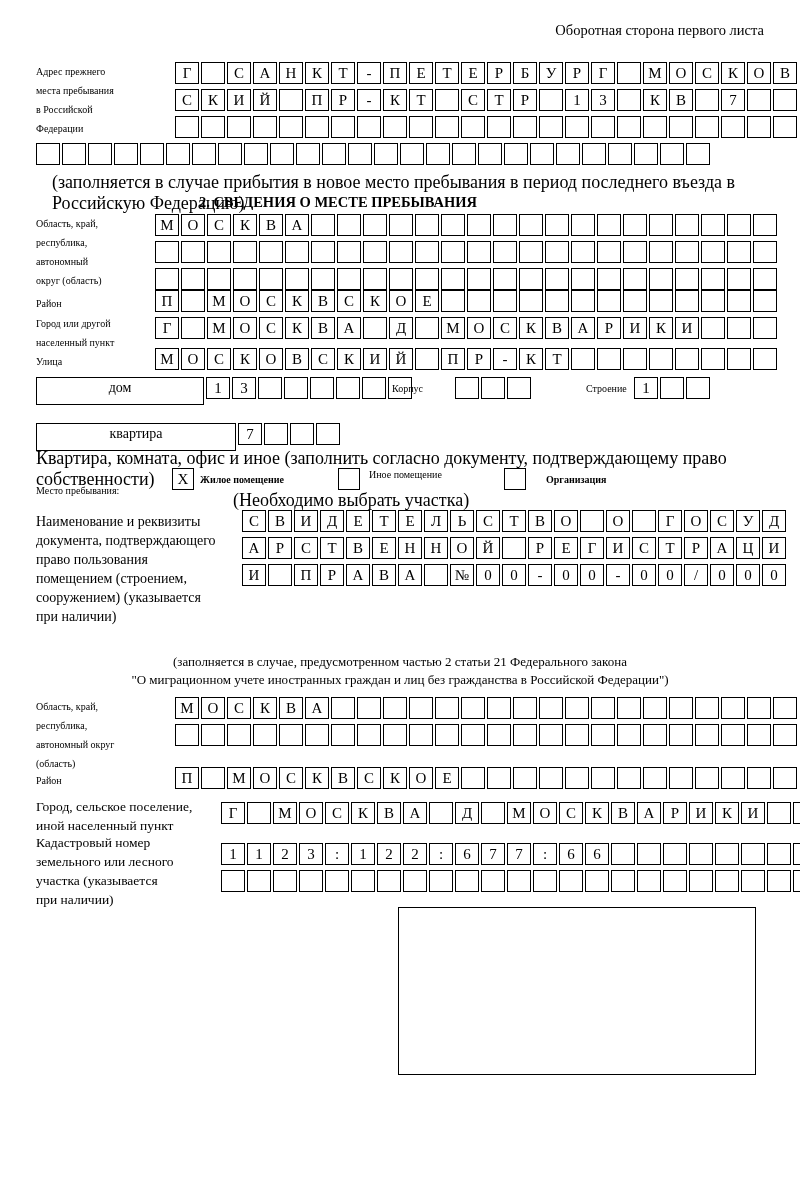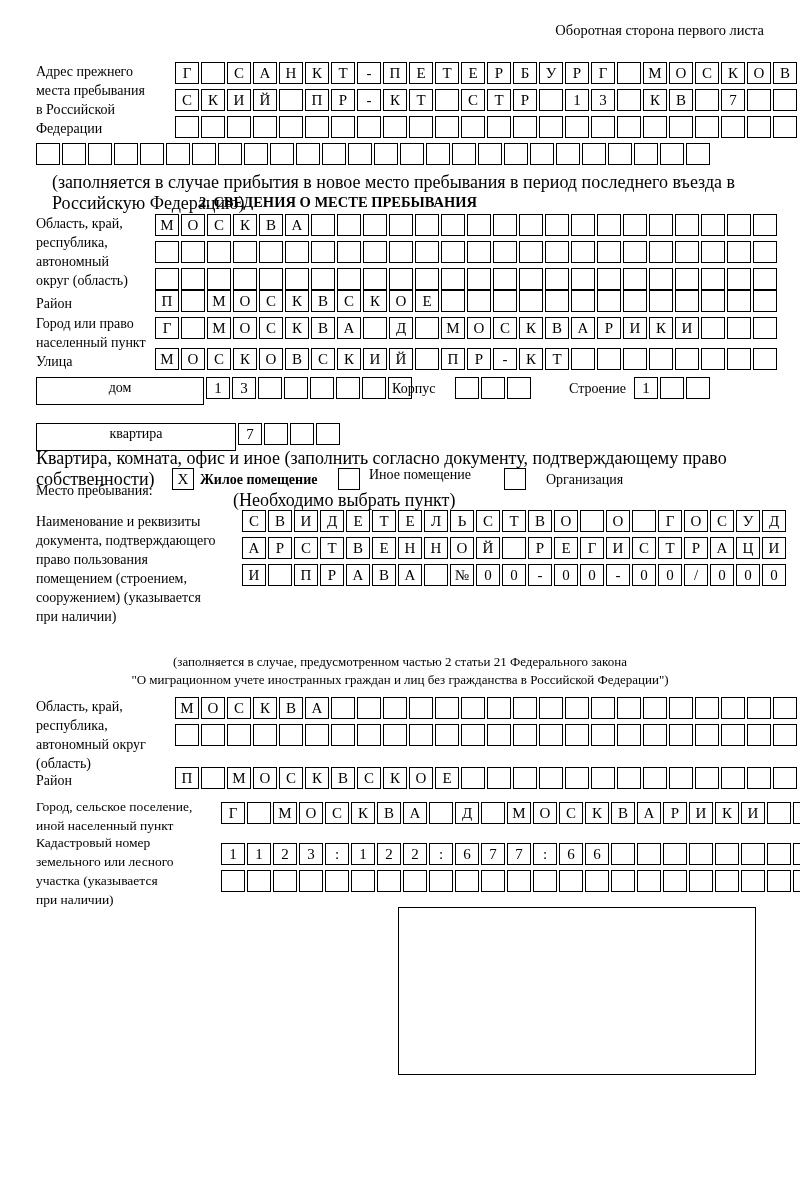--- a/index.html
+++ b/index.html
@@ -22,21 +22,21 @@
   }
   .hdr-right {
     position: absolute;
     right: 36px;
     top: 22px;
     font-size: 14.5px;
     margin-left: 26px;
   }
   .lbl {
     position: absolute;
-    font-size: 14px;
+    font-size: 10px;
     line-height: 19px;
     white-space: pre-line;
   }
   .lbl-c {
     position: absolute;
     font-size: 13.5px;
     text-align: center;
   }
   .bold {
     font-weight: bold;
@@ -324,21 +324,21 @@
       <div class="cell"></div>
       <div class="cell"></div>
       <div class="cell"></div>
       <div class="cell"></div>
       <div class="cell"></div>
       <div class="cell"></div>
       <div class="cell"></div>
       <div class="cell"></div>
     </div>
 
-  <div class="lbl" style="left:36px; top:314px; width:140px;">Город или право
+  <div class="lbl" style="left:36px; top:314px; width:140px;">Город или другой
 населенный пункт</div>
   <div class="cells" id="s2City" style="left:155px; top:317px;">
       <div class="cell">Г</div>
       <div class="cell"></div>
       <div class="cell">М</div>
       <div class="cell">О</div>
       <div class="cell">С</div>
       <div class="cell">К</div>
       <div class="cell">В</div>
       <div class="cell">А</div>
@@ -398,21 +398,21 @@
       <div class="cell"></div>
       <div class="cell"></div>
       <div class="cell"></div>
     </div>
   <div class="lbl" style="left:392px; top:379px;">Корпус</div>
   <div class="cells" id="s2Korpus" style="left:455px; top:377px;">
       <div class="cell"></div>
       <div class="cell"></div>
       <div class="cell"></div>
     </div>
-  <div class="lbl" style="left:569px; top:379px;text-align:center;">Строение</div>
+  <div class="lbl" style="left:586px; top:379px;text-align:center;">Строение</div>
   <div class="cells" id="s2Stroenie" style="left:634px; top:377px;">
       <div class="cell">1</div>
       <div class="cell"></div>
       <div class="cell"></div>
     </div>
 
 
   <div class="box-wide" style="left:36px; top:423px; width:200px;">квартира</div>
   <div class="cells" id="s2Flat" style="left:238px; top:423px;">
       <div class="cell">7</div>
@@ -421,22 +421,22 @@
       <div class="cell"></div>
     </div>
   <div class="note" style="left:36px; top:448px;">Квартира, комната, офис и иное (заполнить согласно документу, подтверждающему право собственности)</div>
 
   <div class="lbl" style="left:36px; top:470px;margin-top:11px;">Место пребывания:</div>
   <div class="chk" style="left:172px; top:468px;">X</div>
   <div class="lbl" style="left:200px; top:470px;font-weight:bold;">Жилое помещение</div>
   <div class="chk" style="left:338px; top:468px;"></div>
   <div class="lbl" style="left:369px; top:465px;">Иное помещение</div>
   <div class="chk" style="left:504px; top:468px;"></div>
-  <div class="lbl" style="left:546px; top:470px;">Организация</div>
-  <div class="note" style="left:233px; top:490px;">(Необходимо выбрать пункт)</div>
+  <div class="lbl" style="left:546px; top:470px;font-weight:bold;">Организация</div>
+  <div class="note" style="left:233px; top:490px;">(Необходимо выбрать участка)</div>
 
   <div class="lbl" style="left:36px; top:512px; width:205px; font-size:14px;">Наименование и реквизиты
 документа, подтверждающего
 право пользования
 помещением (строением,
 сооружением) (указывается
 при наличии)</div>
   <div class="cells" id="s2Doc1" style="left:242px; top:510px;">
       <div class="cell">С</div>
       <div class="cell">В</div>

